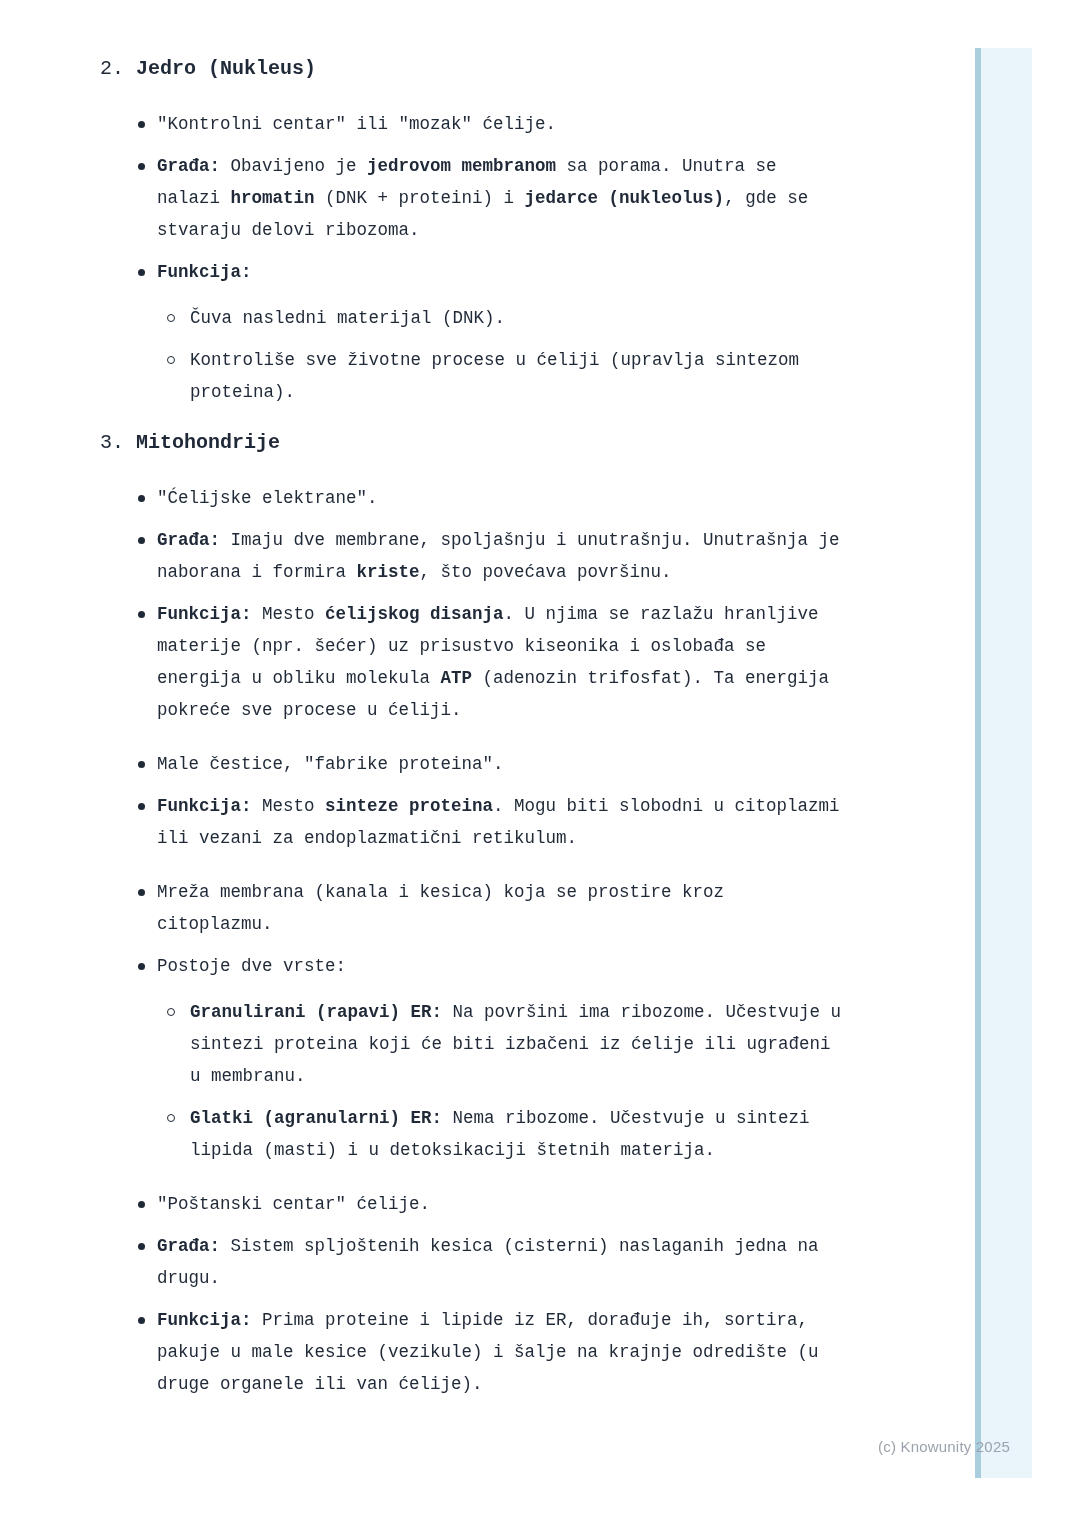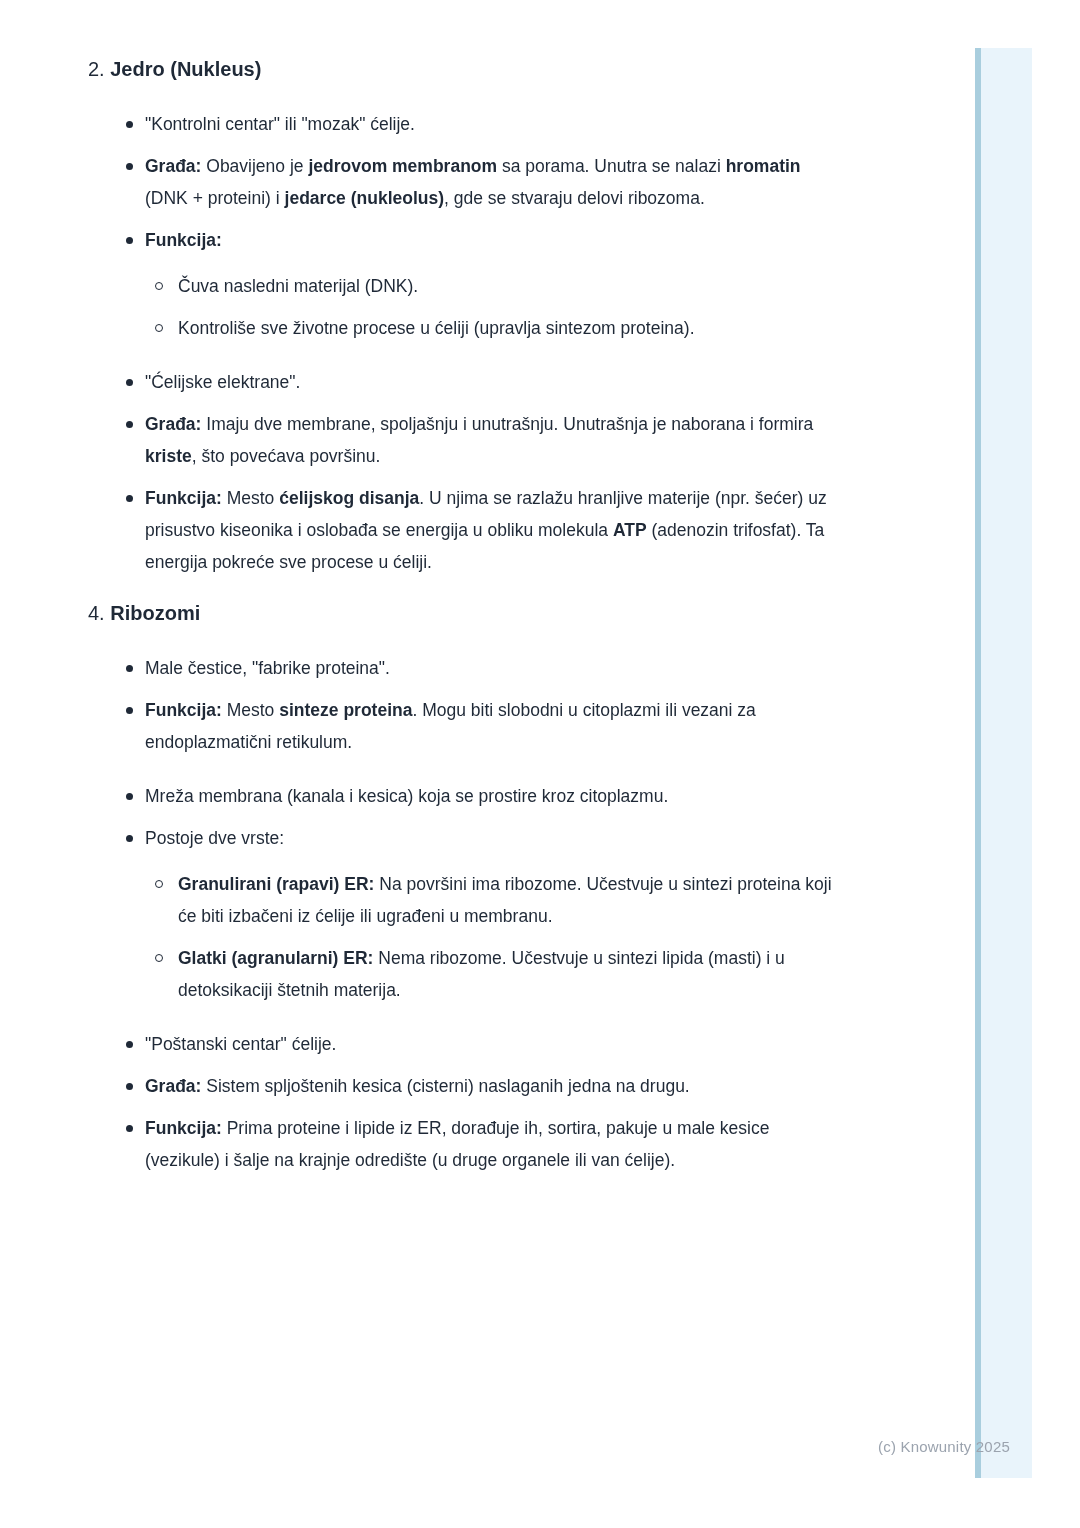--- a/index.html
+++ b/index.html
@@ -23,23 +23,24 @@
   .watermark {
     position: absolute;
     top: 1438px; right: 70px;
     font-size: 15px;
     color: var(--wm, #9ba3ae);
     z-index: 2;
     letter-spacing: 0.2px;
   }
   .content {
     position: absolute;
-    left: 88px; top: 56px;
+    left: 100px; top: 56px;
     width: 748px;
     z-index: 3;
+    font-family: Liberation Mono, monospace;
   }
   .section { margin: 0; }
   .section + .section { margin-top: 22px; }
   h2.heading {
     margin: 0 0 26px 0;
     font-size: 20px;
     line-height: 26px;
     font-weight: 400;
     color: var(--text, #1f2937);
   }
@@ -91,28 +92,28 @@
         <ul class="l1">
           <li class="li1"><span class="r">"Kontrolni centar" ili "mozak" ćelije.</span></li>
           <li class="li1"><span class="b">Građa:</span><span class="r"> Obavijeno je </span><span class="b">jedrovom membranom</span><span class="r"> sa porama. Unutra se nalazi </span><span class="b">hromatin</span><span class="r"> (DNK + proteini) i </span><span class="b">jedarce (nukleolus)</span><span class="r">, gde se stvaraju delovi ribozoma.</span></li>
           <li class="li1"><span class="b">Funkcija:</span><ul class="l2">
               <li class="li2"><span class="r">Čuva nasledni materijal (DNK).</span></li>
               <li class="li2"><span class="r">Kontroliše sve životne procese u ćeliji (upravlja sintezom proteina).</span></li>
             </ul></li>
         </ul>
       </section>
       <section class="section">
+        <h2 class="heading"><span class="num">3.</span><span class="sp">&nbsp;</span><span class="ttl">Mitohondrije</span></h2>
         <ul class="l1">
           <li class="li1"><span class="r">"Ćelijske elektrane".</span></li>
           <li class="li1"><span class="b">Građa:</span><span class="r"> Imaju dve membrane, spoljašnju i unutrašnju. Unutrašnja je naborana i formira </span><span class="b">kriste</span><span class="r">, što povećava površinu.</span></li>
           <li class="li1"><span class="b">Funkcija:</span><span class="r"> Mesto </span><span class="b">ćelijskog disanja</span><span class="r">. U njima se razlažu hranljive materije (npr. šećer) uz prisustvo kiseonika i oslobađa se energija u obliku molekula </span><span class="b">ATP</span><span class="r"> (adenozin trifosfat). Ta energija pokreće sve procese u ćeliji.</span></li>
         </ul>
       </section>
       <section class="section">
-        <h2 class="heading"><span class="num">4.</span><span class="sp">&nbsp;</span><span class="ttl">Ribozomi</span></h2>
         <ul class="l1">
           <li class="li1"><span class="r">Male čestice, "fabrike proteina".</span></li>
           <li class="li1"><span class="b">Funkcija:</span><span class="r"> Mesto </span><span class="b">sinteze proteina</span><span class="r">. Mogu biti slobodni u citoplazmi ili vezani za endoplazmatični retikulum.</span></li>
         </ul>
       </section>
       <section class="section">
         <ul class="l1">
           <li class="li1"><span class="r">Mreža membrana (kanala i kesica) koja se prostire kroz citoplazmu.</span></li>
           <li class="li1"><span class="r">Postoje dve vrste:</span><ul class="l2">
               <li class="li2"><span class="b">Granulirani (rapavi) ER:</span><span class="r"> Na površini ima ribozome. Učestvuje u sintezi proteina koji će biti izbačeni iz ćelije ili ugrađeni u membranu.</span></li>

